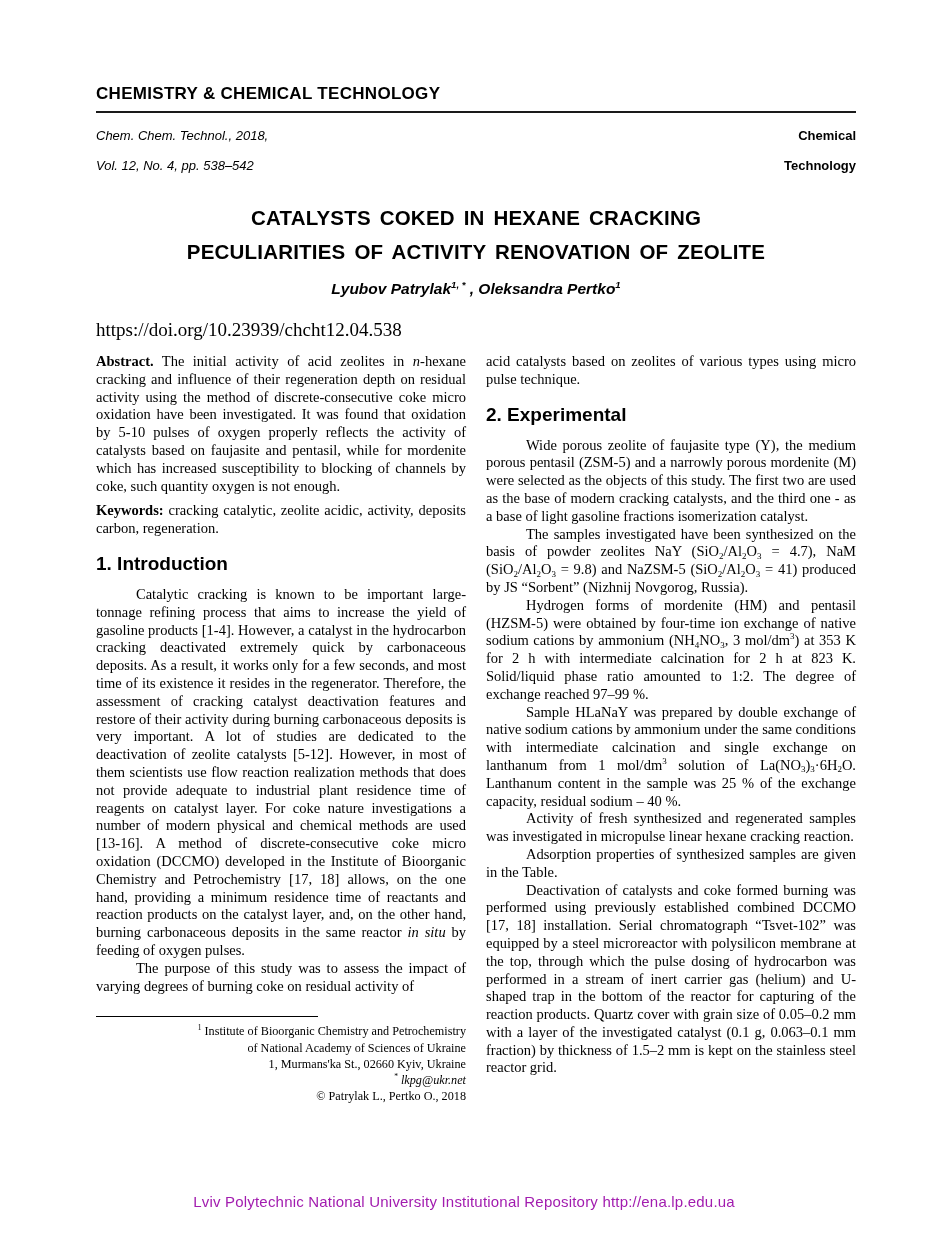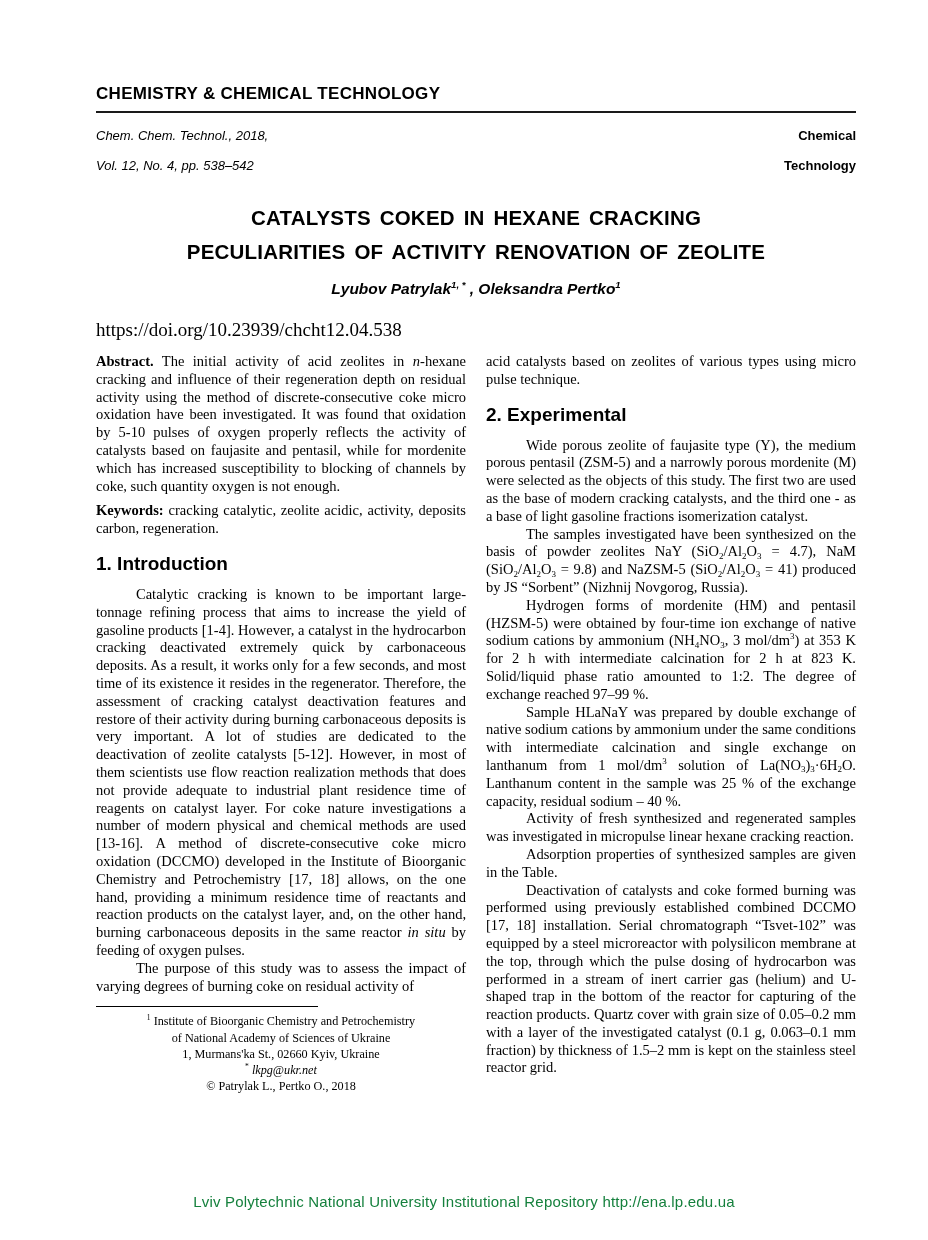--- a/index.html
+++ b/index.html
@@ -78,24 +78,24 @@
     font-family: "Liberation Sans", sans-serif;
     font-weight: 700;
     font-size: 19px;
     line-height: 24px;
     margin: 14px 0 10px 0;
     text-align: left;
   }
   sup { font-size: 0.62em; line-height: 0; vertical-align: super; }
   sub { font-size: 0.62em; line-height: 0; vertical-align: baseline; position: relative; top: 0.28em; }
   .footnote {
-    margin-top: 11px;
+    margin-top: 21px;
     font-size: 12.2px;
     line-height: 16.2px;
-    text-align: center;
+    text-align: right;
   }
   .footnote-rule {
     width: 222px;
     border-top: 1px solid #000;
     margin-bottom: 6px;
   }
   .watermark {
     position: absolute;
     left: 0; right: 0;
     bottom: 30px;
@@ -159,13 +159,13 @@
       <p class="para">Hydrogen forms of mordenite (HM) and pentasil (HZSM-5) were obtained by four-time ion exchange of native sodium cations by ammonium (NH<sub>4</sub>NO<sub>3</sub>, 3 mol/dm<sup>3</sup>) at 353 K for 2 h with intermediate calcination for 2 h at 823 K. Solid/liquid phase ratio amounted to 1:2. The degree of exchange reached 97–99 %.</p>
       <p class="para">Sample HLaNaY was prepared by double exchange of native sodium cations by ammonium under the same conditions with intermediate calcination and single exchange on lanthanum from 1 mol/dm<sup>3</sup> solution of La(NO<sub>3</sub>)<sub>3</sub>·6H<sub>2</sub>O. Lanthanum content in the sample was 25 % of the exchange capacity, residual sodium – 40 %.</p>
       <p class="para">Activity of fresh synthesized and regenerated samples was investigated in micropulse linear hexane cracking reaction.</p>
       <p class="para">Adsorption properties of synthesized samples are given in the Table.</p>
       <p class="para">Deactivation of catalysts and coke formed burning was performed using previously established combined DCCMO [17, 18] installation. Serial chromatograph “Tsvet-102” was equipped by a steel microreactor with polysilicon membrane at the top, through which the pulse dosing of hydrocarbon was performed in a stream of inert carrier gas (helium) and U-shaped trap in the bottom of the reactor for capturing of the reaction products. Quartz cover with grain size of 0.05–0.2 mm with a layer of the investigated catalyst (0.1 g, 0.063–0.1 mm fraction) by thickness of 1.5–2 mm is kept on the stainless steel reactor grid.</p>
     </div>
 
   </div>
 </div>
 
-<div class="watermark" style="color: #15803d;">Lviv Polytechnic National University Institutional Repository http://ena.lp.edu.ua</div>
+<div class="watermark" style="color: #a21caf;">Lviv Polytechnic National University Institutional Repository http://ena.lp.edu.ua</div>
 
 </body></html>

